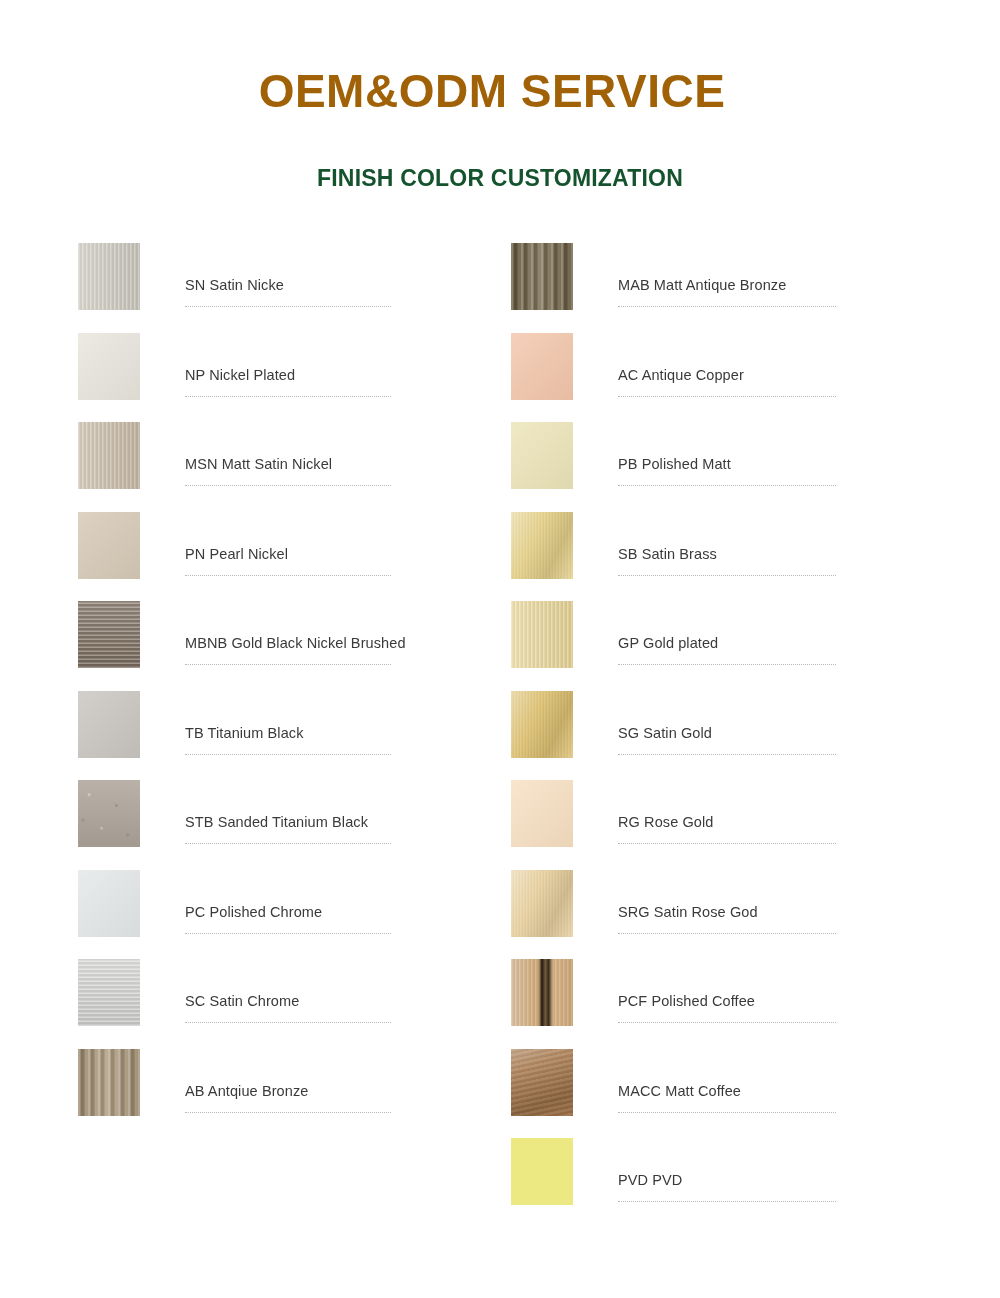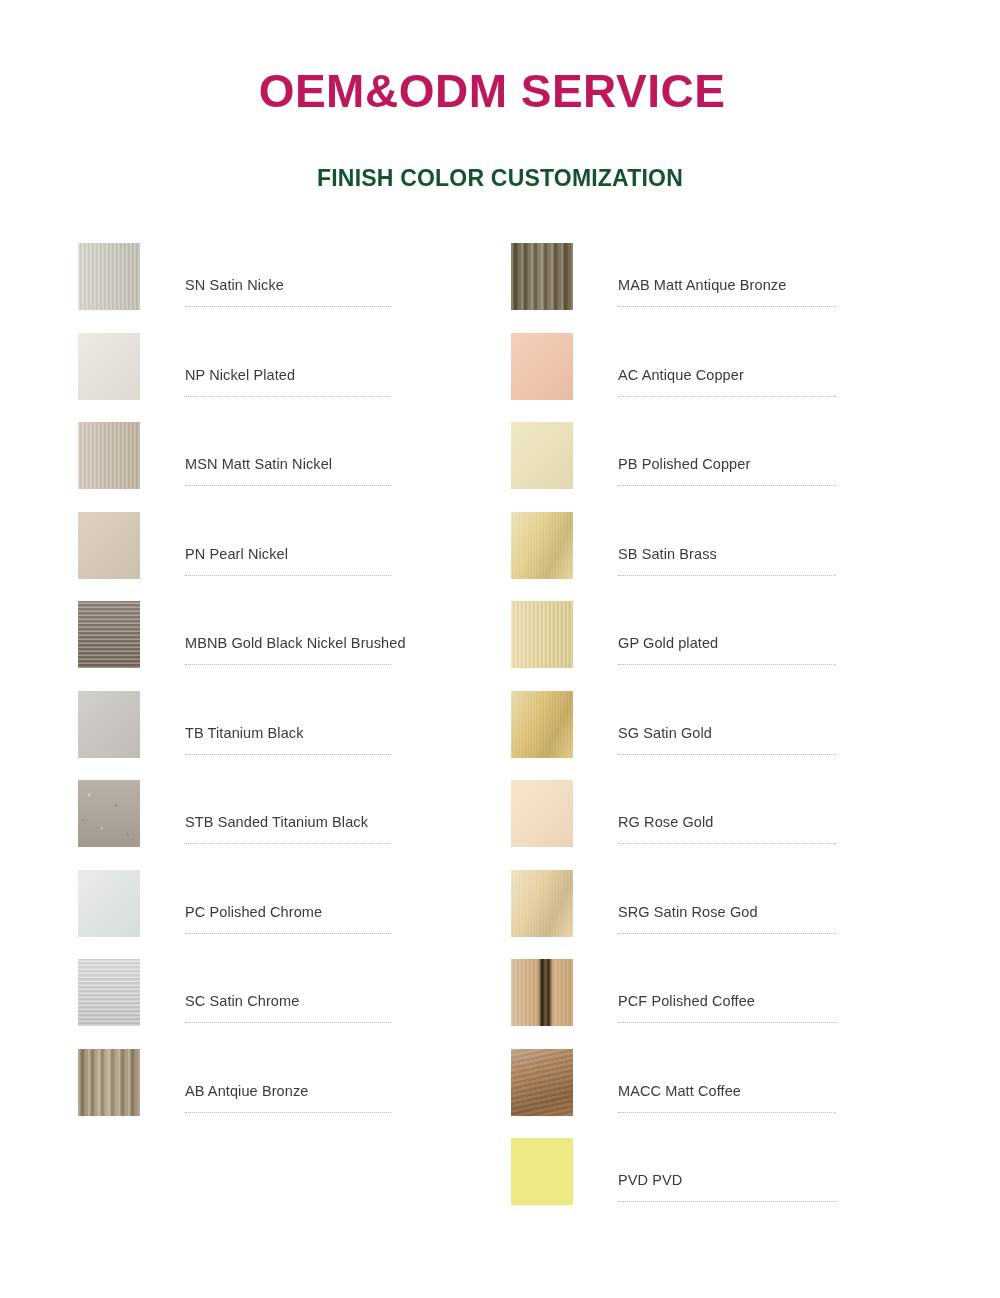--- a/index.html
+++ b/index.html
@@ -28,21 +28,21 @@
   .title-main {
     position: absolute;
     top: 63px;
     left: 0;
     width: 984px;
     text-align: center;
     font-size: 46px;
     line-height: 56px;
     font-weight: bold;
     letter-spacing: 0.5px;
-    color: #be185d;
+    color: #a16207;
     font-family: "Liberation Sans", sans-serif;
   }
   .title-sub {
     position: absolute;
     top: 163px;
     left: 0;
     width: 1000px;
     text-align: center;
     font-size: 23px;
     line-height: 30px;
@@ -238,21 +238,21 @@
           <div class="label-wrap">
             <div class="label">AC Antique Copper</div>
             <div class="rule"></div>
           </div>
         </div>
         <div class="row">
           <div class="swatch" style="background: rgb(236, 228, 184);">
             <div class="tex" style="background-image: linear-gradient(135deg, rgba(255, 255, 255, 0.18), rgba(0, 0, 0, 0.05));"></div>
           </div>
           <div class="label-wrap">
-            <div class="label">PB Polished Copper</div>
+            <div class="label">PB Polished Matt</div>
             <div class="rule"></div>
           </div>
         </div>
         <div class="row">
           <div class="swatch" style="background: rgb(228, 207, 134);">
             <div class="tex" style="background-image: linear-gradient(115deg, rgba(255, 255, 255, 0.42) 0%, rgba(255, 255, 255, 0.06) 38%, rgba(0, 0, 0, 0.1) 70%, rgba(255, 255, 255, 0.18) 100%), repeating-linear-gradient(90deg, rgba(255, 255, 255, 0.1) 0px, rgba(255, 255, 255, 0.1) 1px, rgba(0, 0, 0, 0.03) 2px, rgba(0, 0, 0, 0.03) 3px);"></div>
           </div>
           <div class="label-wrap">
             <div class="label">SB Satin Brass</div>
             <div class="rule"></div>

